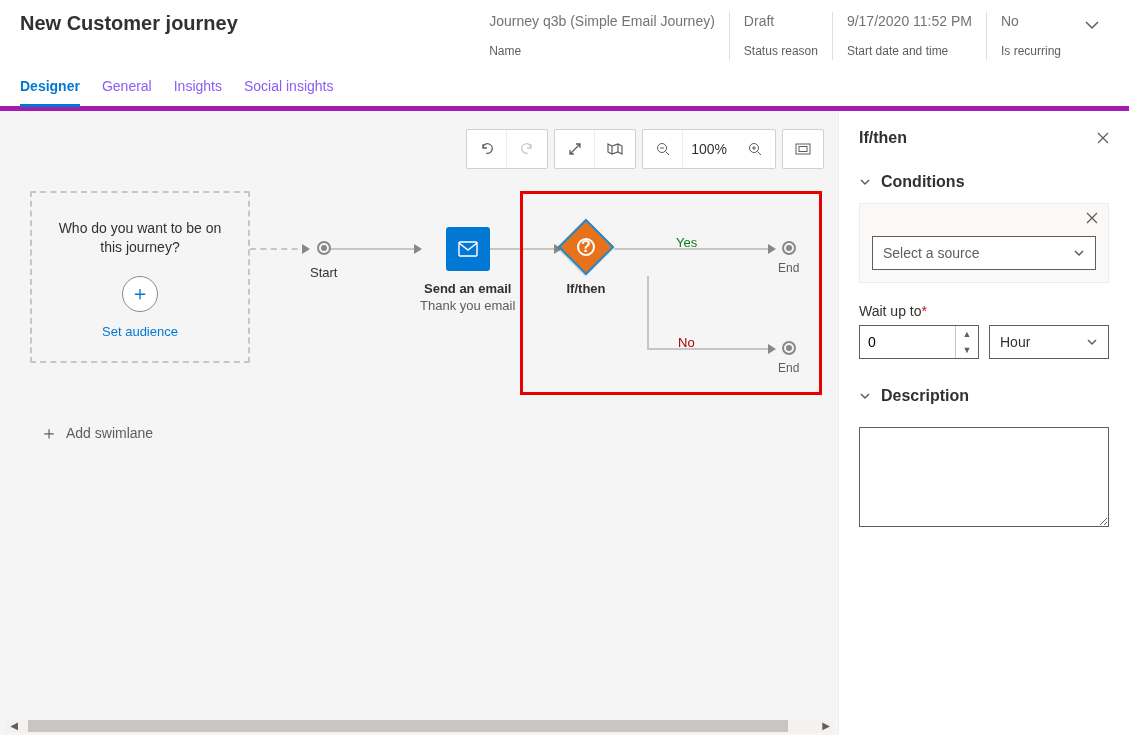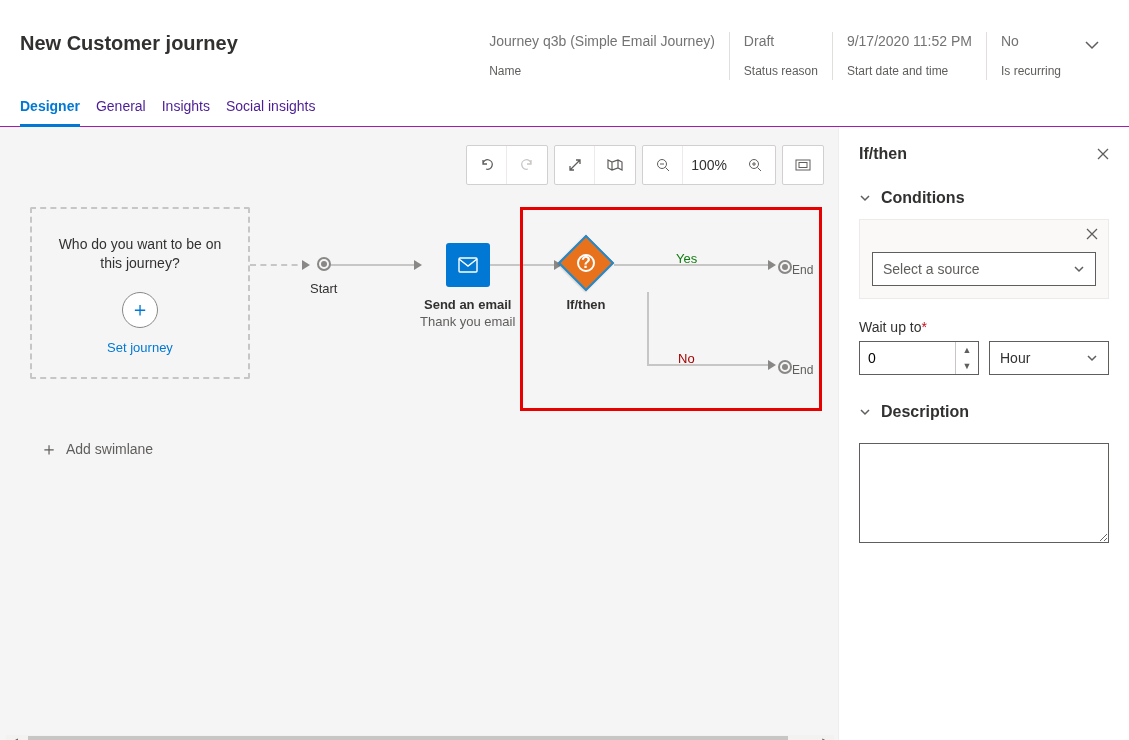--- a/index.html
+++ b/index.html
@@ -11,21 +11,21 @@
     background: #fff;
     width: 1129px;
     height: 740px;
     overflow: hidden;
     position: relative;
   }
   
   .header {
     display: flex;
     align-items: flex-start;
-    padding: 32px 20px 8px 20px;
+    padding: 12px 20px 8px 20px;
   }
   .title {
     font-size: 20px;
     font-weight: 600;
     flex: 1;
   }
   .meta { display: flex; align-items: flex-start; gap: 0; }
   .meta-item {
     display: flex;
     flex-direction: column;
@@ -37,28 +37,28 @@
   .meta-val { font-size: 14px; color: #737373; line-height: 1.3; }
   .meta-lbl { font-size: 12px; color: #605e5c; line-height: 1.3; margin-top: 14px; }
   .expand-chev {
     padding: 6px 10px;
     color: #605e5c;
     cursor: pointer;
   }
   
   .tabs {
     display: flex;
-    gap: 16px;
+    gap: 22px;
     padding: 0 20px;
-    border-bottom: 1px solid #a21caf;
+    border-bottom: 5px solid #a21caf;
   }
   .tab {
     padding: 10px 0 12px 0;
     font-size: 14px;
-    color: #4c1d95;
+    color: #8b5cf6;
     cursor: pointer;
     position: relative;
   }
   .tab.active {
     color: #0078d4;
     font-weight: 600;
   }
   .tab.active::after {
     content: "";
     position: absolute;
@@ -220,21 +220,21 @@
     border-top: 5px solid transparent;
     border-bottom: 5px solid transparent;
     border-left: 8px solid #8a8886;
   }
   .branch-label { position: absolute; font-size: 13px; }
   .branch-label.yes { color: #107c10; }
   .branch-label.no { color: #a80000; }
   .end-mark {
     position: absolute;
     display: flex;
-    flex-direction: row;
+    flex-direction: column;
     align-items: center;
   }
   .end-circle {
     width: 14px; height: 14px;
     border: 2px solid #8a8886;
     border-radius: 50%;
     display:flex;align-items:center;justify-content:center;
   }
   .end-inner { width:6px;height:6px;border-radius:50%;background:#8a8886;}
   .end-txt { font-size: 12px; color: #605e5c; margin-top: 6px;}
@@ -437,21 +437,21 @@
     <div class="end-mark" style="top:230px;left:778px;">
       <div class="end-circle">
           <div class="end-inner"></div>
         </div>
       <div class="end-txt">End</div>
     </div>
 
     <div class="audience-node">
       <div class="aud-q">Who do you want to be on this journey?</div>
       <div class="plus-btn">＋</div>
-      <div class="set-aud-link">Set journey</div>
+      <div class="set-aud-link">Set audience</div>
     </div>
 
     <div class="start-node">
       <div class="start-circle">
           <div class="start-inner"></div>
         </div>
       <div class="node-caption">Start</div>
     </div>
 
     <div class="email-node">

